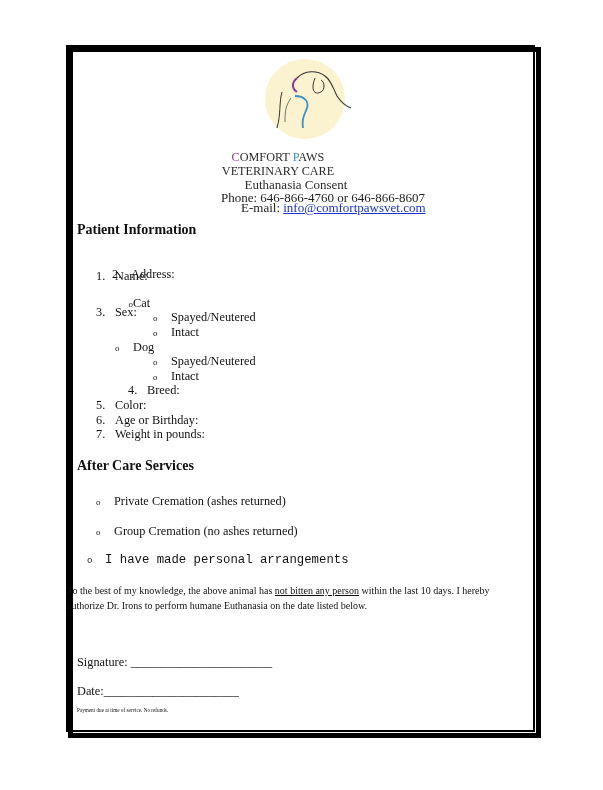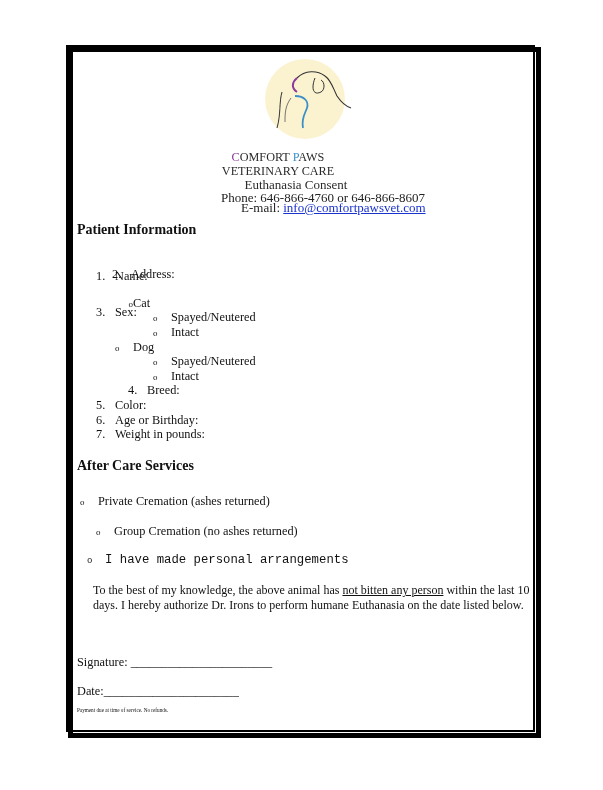--- a/index.html
+++ b/index.html
@@ -22,21 +22,21 @@
   .contact { position: absolute; font-size: 13px; line-height: 9px; color: #222; }
   .contact-1 { left: 221px; top: 193px; }
   .contact-2 { left: 241px; top: 203px; }
   .contact a { color: #1a33cc; text-decoration: underline; }
 
   .heading { font-weight: bold; font-size: 14px; }
   .body-text { font-size: 12.3px; line-height: 14.6px; }
   .num { display: inline-block; width: 19px; text-align: left; }
   .circ { display: inline-block; width: 18px; font-size: 9px; }
   .underline { text-decoration: underline; }
-  .para { position: absolute; left: 93px; top: 583px; width: 460px; font-size: 12px; line-height: 15px; white-space: normal; }
+  .para { position: absolute; left: 67px; top: 583px; width: 460px; font-size: 10px; line-height: 15px; white-space: normal; }
   .footer { font-size: 5.2px; }
 </style>
 </head>
 <body>
 
 <div>
   <div class="frame-outer"></div>
   <div class="frame-thick"></div>
   <div class="frame-gap"></div>
   <div class="frame-inner-line"></div>
@@ -72,21 +72,21 @@
 <div class="abs body-text" style="left:153px; top:354.2px;"><span class="circ">o</span><span>Spayed/Neutered</span></div>
 <div class="abs body-text" style="left:153px; top:368.8px;"><span class="circ">o</span><span>Intact</span></div>
 
 <div class="abs body-text" style="left:96px; top:383.4px;margin-left:32px;"><span class="num">4.</span><span>Breed:</span></div>
 <div class="abs body-text" style="left:96px; top:398px;"><span class="num">5.</span><span>Color:</span></div>
 <div class="abs body-text" style="left:96px; top:412.6px;"><span class="num">6.</span><span>Age or Birthday:</span></div>
 <div class="abs body-text" style="left:96px; top:427.2px;"><span class="num">7.</span><span>Weight in pounds:</span></div>
 
 <div class="abs heading" style="left:77px; top:458px;">After Care Services</div>
 
-<div class="abs body-text" style="left:80px; top:494px;"><span class="circ">o</span><span>Private Cremation (ashes returned)</span></div>
+<div class="abs body-text" style="left:96px; top:494px;"><span class="circ">o</span><span>Private Cremation (ashes returned)</span></div>
 <div class="abs body-text" style="left:96px; top:524px;"><span class="circ">o</span><span>Group Cremation (no ashes returned)</span></div>
 <div class="abs body-text" style="left:87px; top:553px;font-family:Liberation Mono, monospace;"><span class="circ">o</span><span>I have made personal arrangements</span></div>
 
 <div class="para"><span>To the best of my knowledge, the above animal has </span><span class="underline">not bitten any person</span><span> within the last 10 days. I hereby authorize Dr. Irons to perform humane Euthanasia on the date listed below.</span></div>
 
 <div class="abs body-text" style="left:77px; top:655px;"><span>Signature: </span><span>_______________________</span></div>
 <div class="abs body-text" style="left:77px; top:684px;"><span>Date:</span><span>______________________</span></div>
 
 <div class="abs footer" style="left:77px; top:707px;">Payment due at time of service. No refunds.</div>
 

